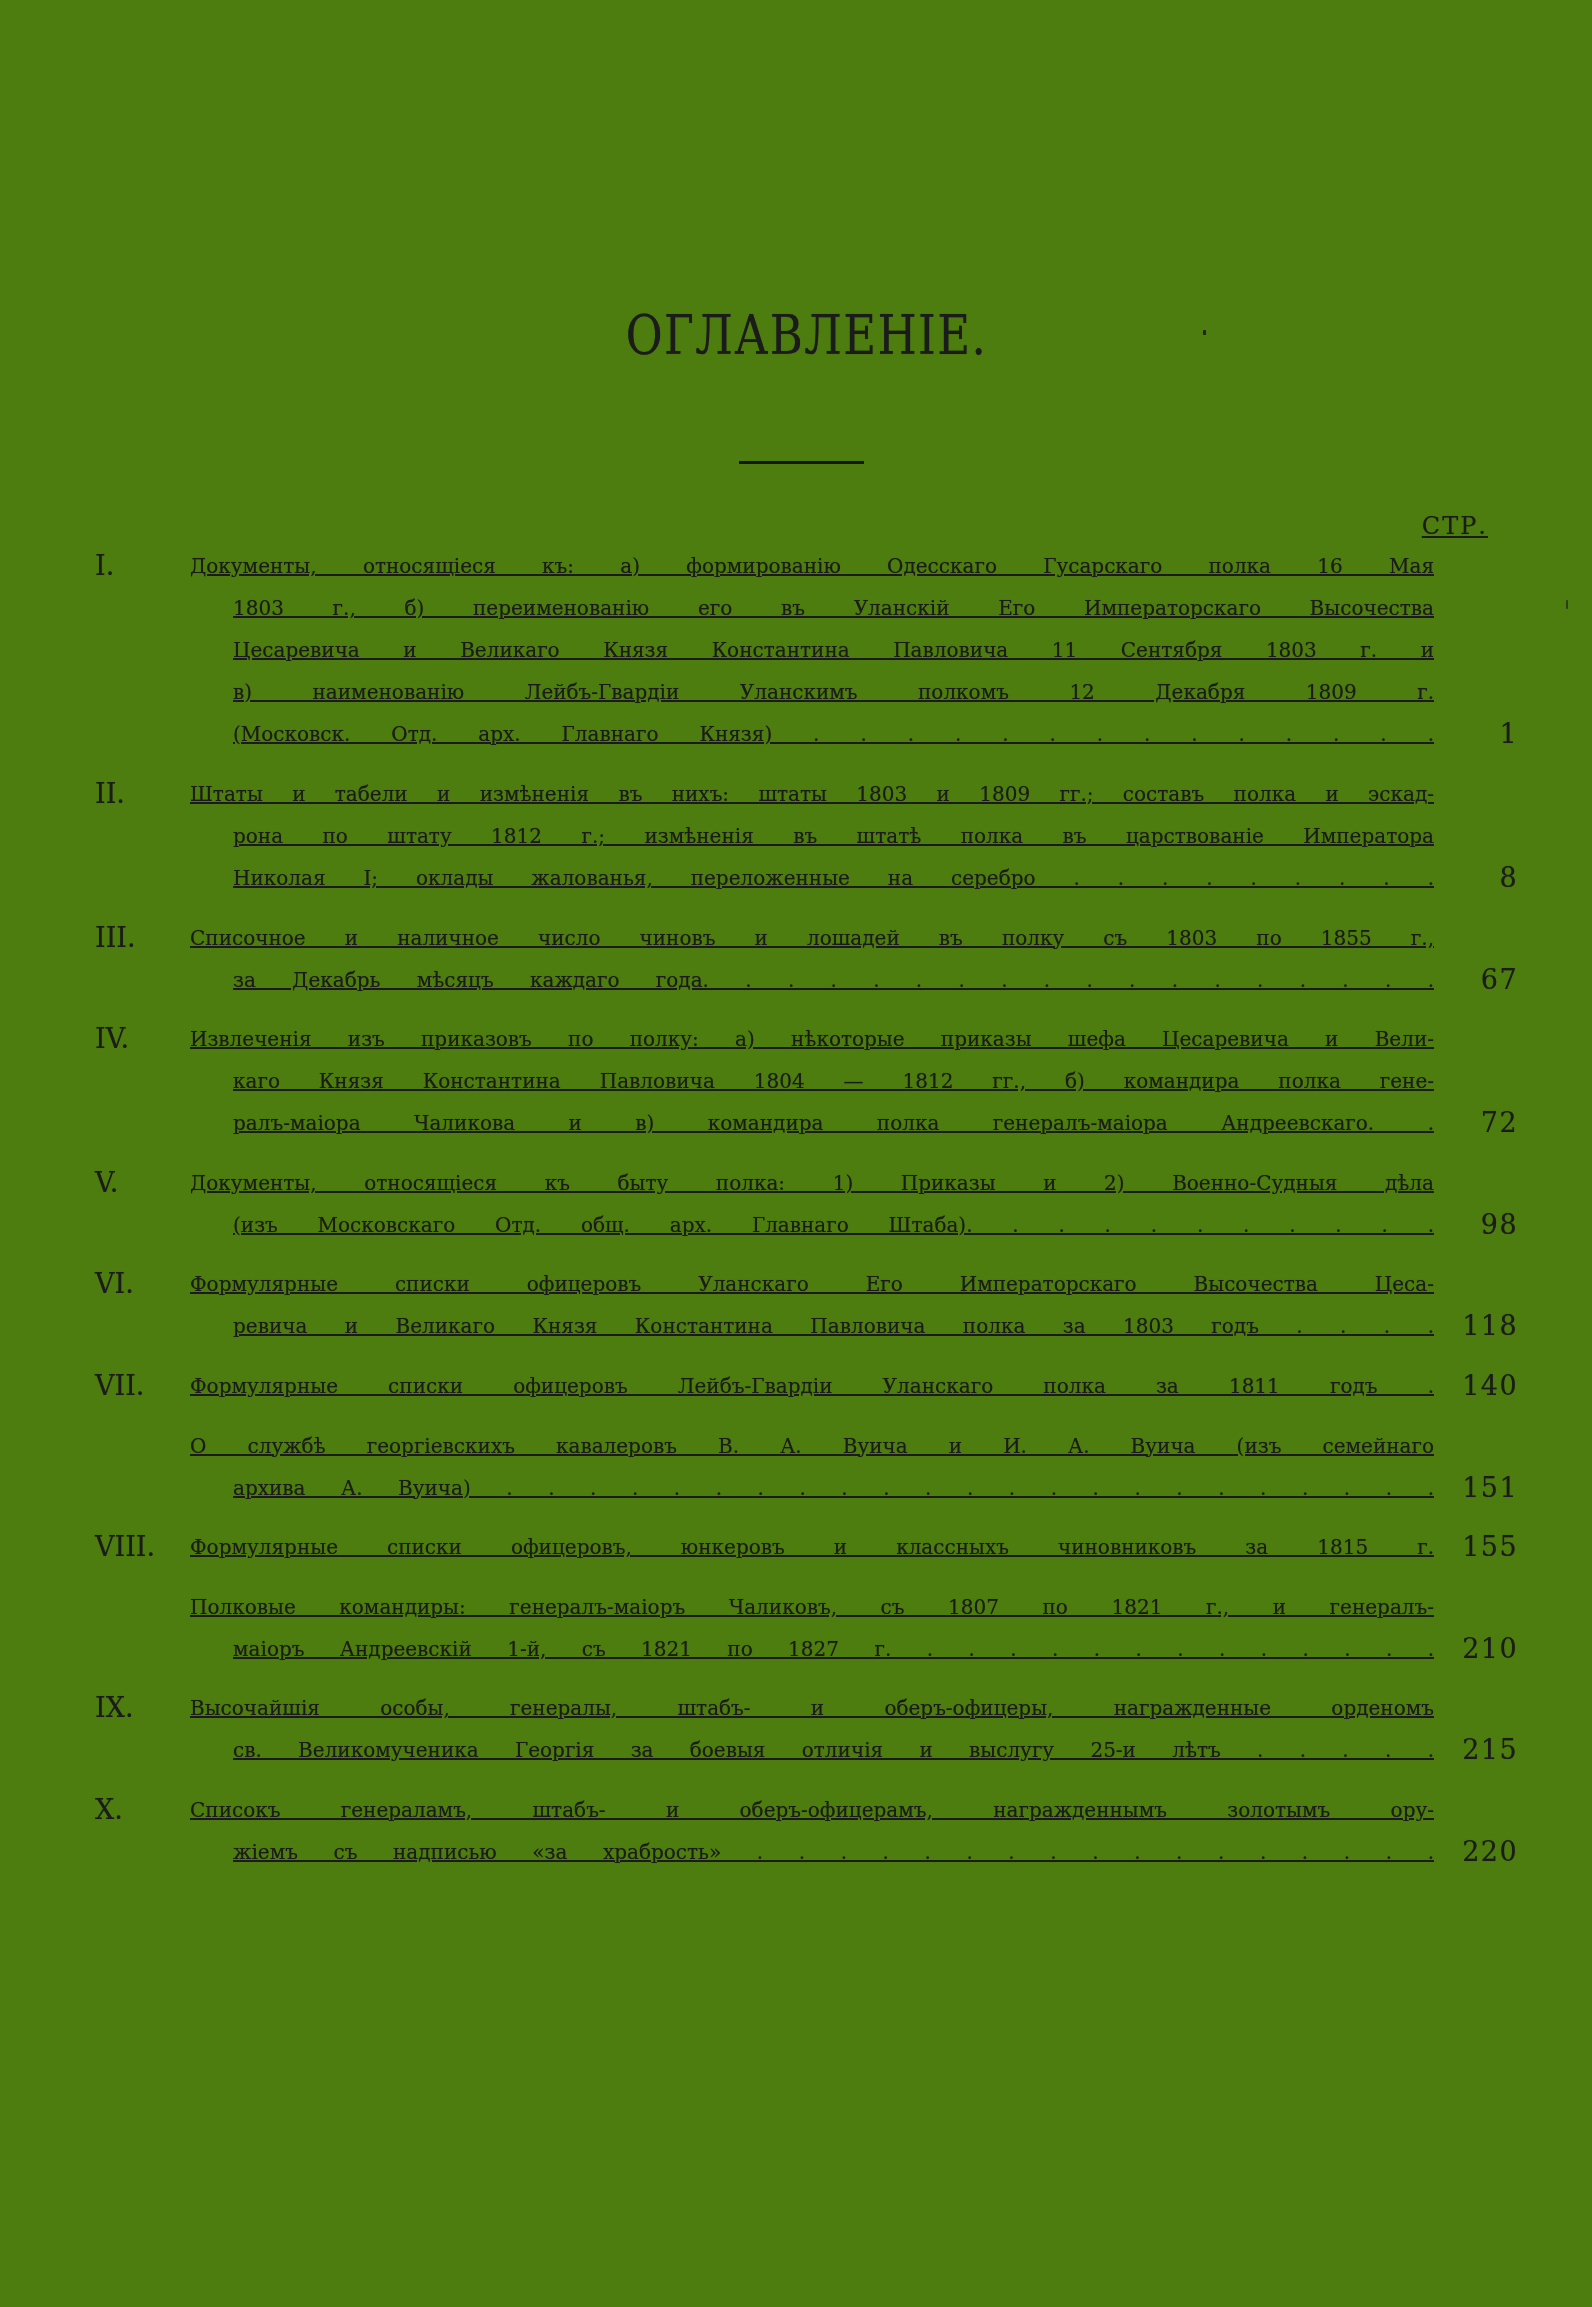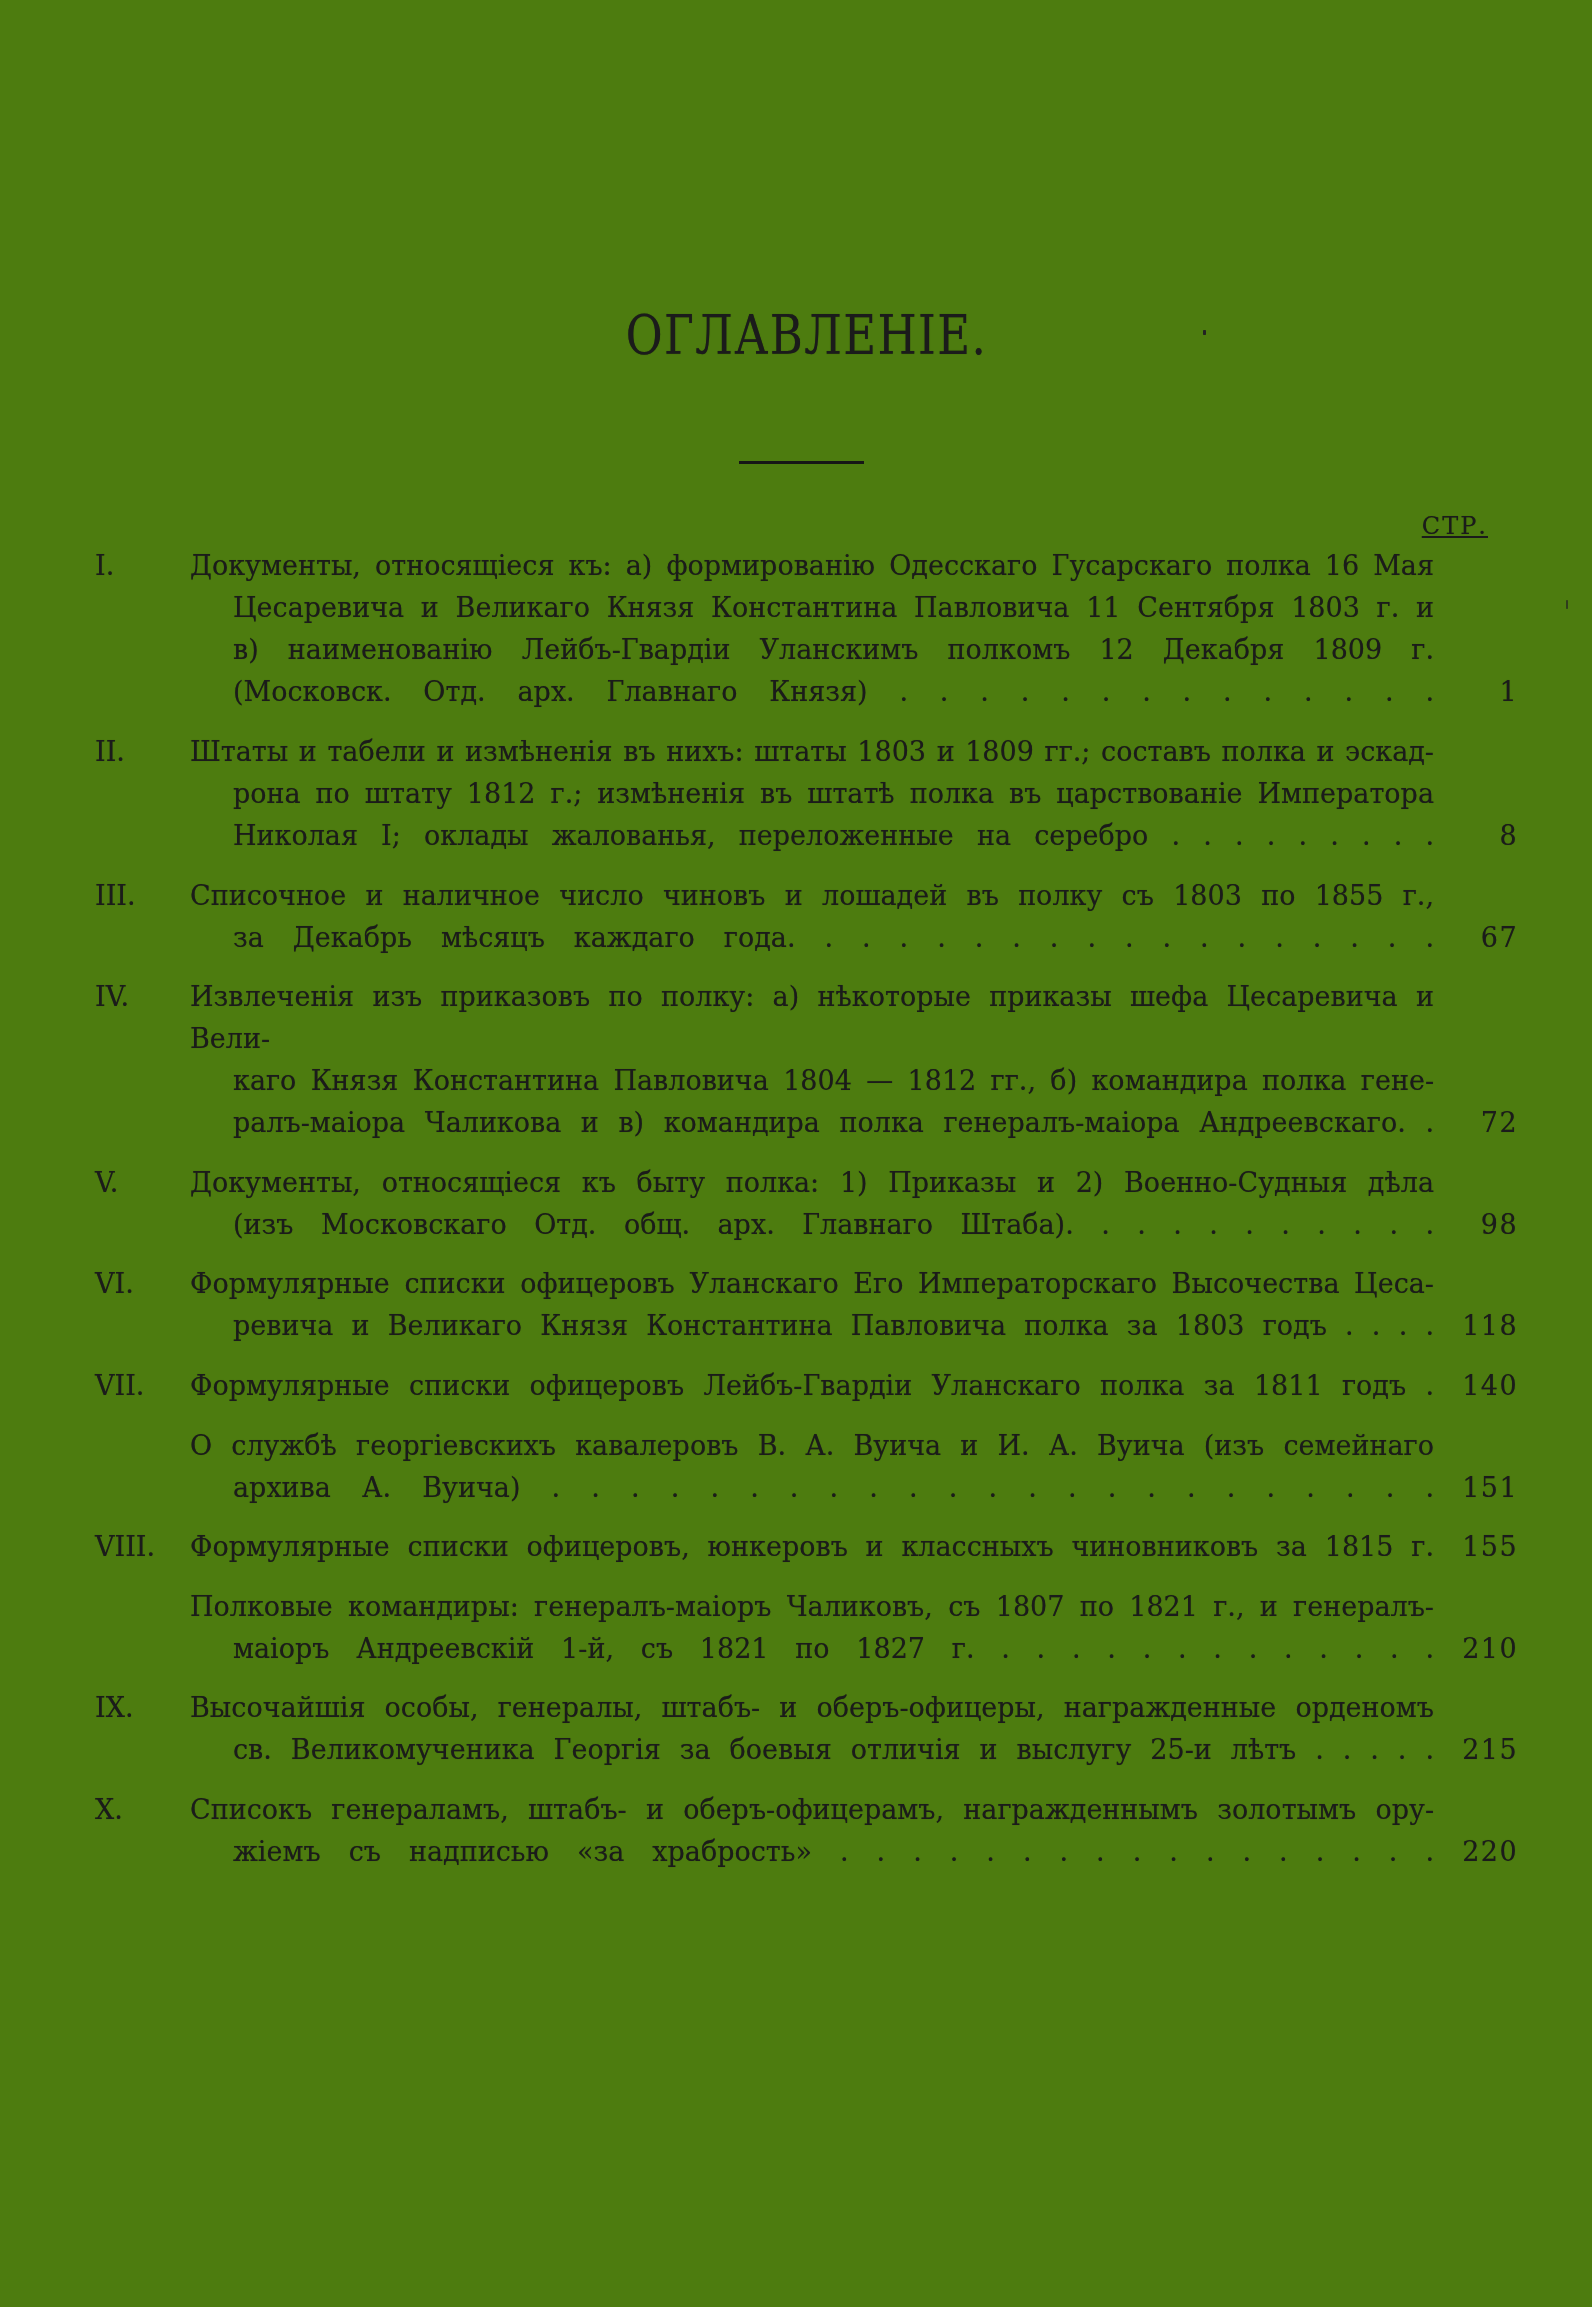--- a/index.html
+++ b/index.html
@@ -52,27 +52,28 @@
     position: relative;
   }
   .entry:last-child { margin-bottom: 0; }
   .numeral {
     font-size: 27px;
     line-height: 42px;
     text-shadow: 0 0 0.7px rgba(0,0,0,0.4);
   }
   .lines { min-width: 0; }
   .line {
-    font-size: 27px;
+    font-size: 20px;
     line-height: 42px;
     text-align: justify;
     text-align-last: justify;
     word-spacing: 1.4px;
     text-shadow: 0 0 0.7px rgba(0,0,0,0.4);
     white-space: normal;
+    text-decoration: underline;
   }
   .line.cont { padding-left: 43px; }
   .pagenum {
     font-size: 27px;
     line-height: 42px;
     align-self: end;
     text-align: right;
     letter-spacing: 1.4px;
     text-shadow: 0 0 0.7px rgba(0,0,0,0.4);
   }
@@ -92,20 +93,21 @@
 
     <div class="title-rule"></div>
 
     <div class="str-header">СТР.</div>
 
     <div class="toc">
   <div class="entry">
     <div class="numeral">I.</div>
     <div class="lines">
             <div class="line">Документы, относящіеся къ: а) формированію Одесскаго Гусарскаго полка 16 Мая</div>
+            <div class="line cont">1803 г., б) переименованію его въ Уланскій Его Императорскаго Высочества</div>
             <div class="line cont">Цесаревича и Великаго Князя Константина Павловича 11 Сентября 1803 г. и</div>
             <div class="line cont">в) наименованію Лейбъ-Гвардіи Уланскимъ полкомъ 12 Декабря 1809 г.</div>
             <div class="line cont">(Московск. Отд. арх. Главнаго Князя) . . . . . . . . . . . . . .</div>
           </div>
     <div class="pagenum">1</div>
   </div>
 
   <div class="entry">
     <div class="numeral">II.</div>
     <div class="lines">

